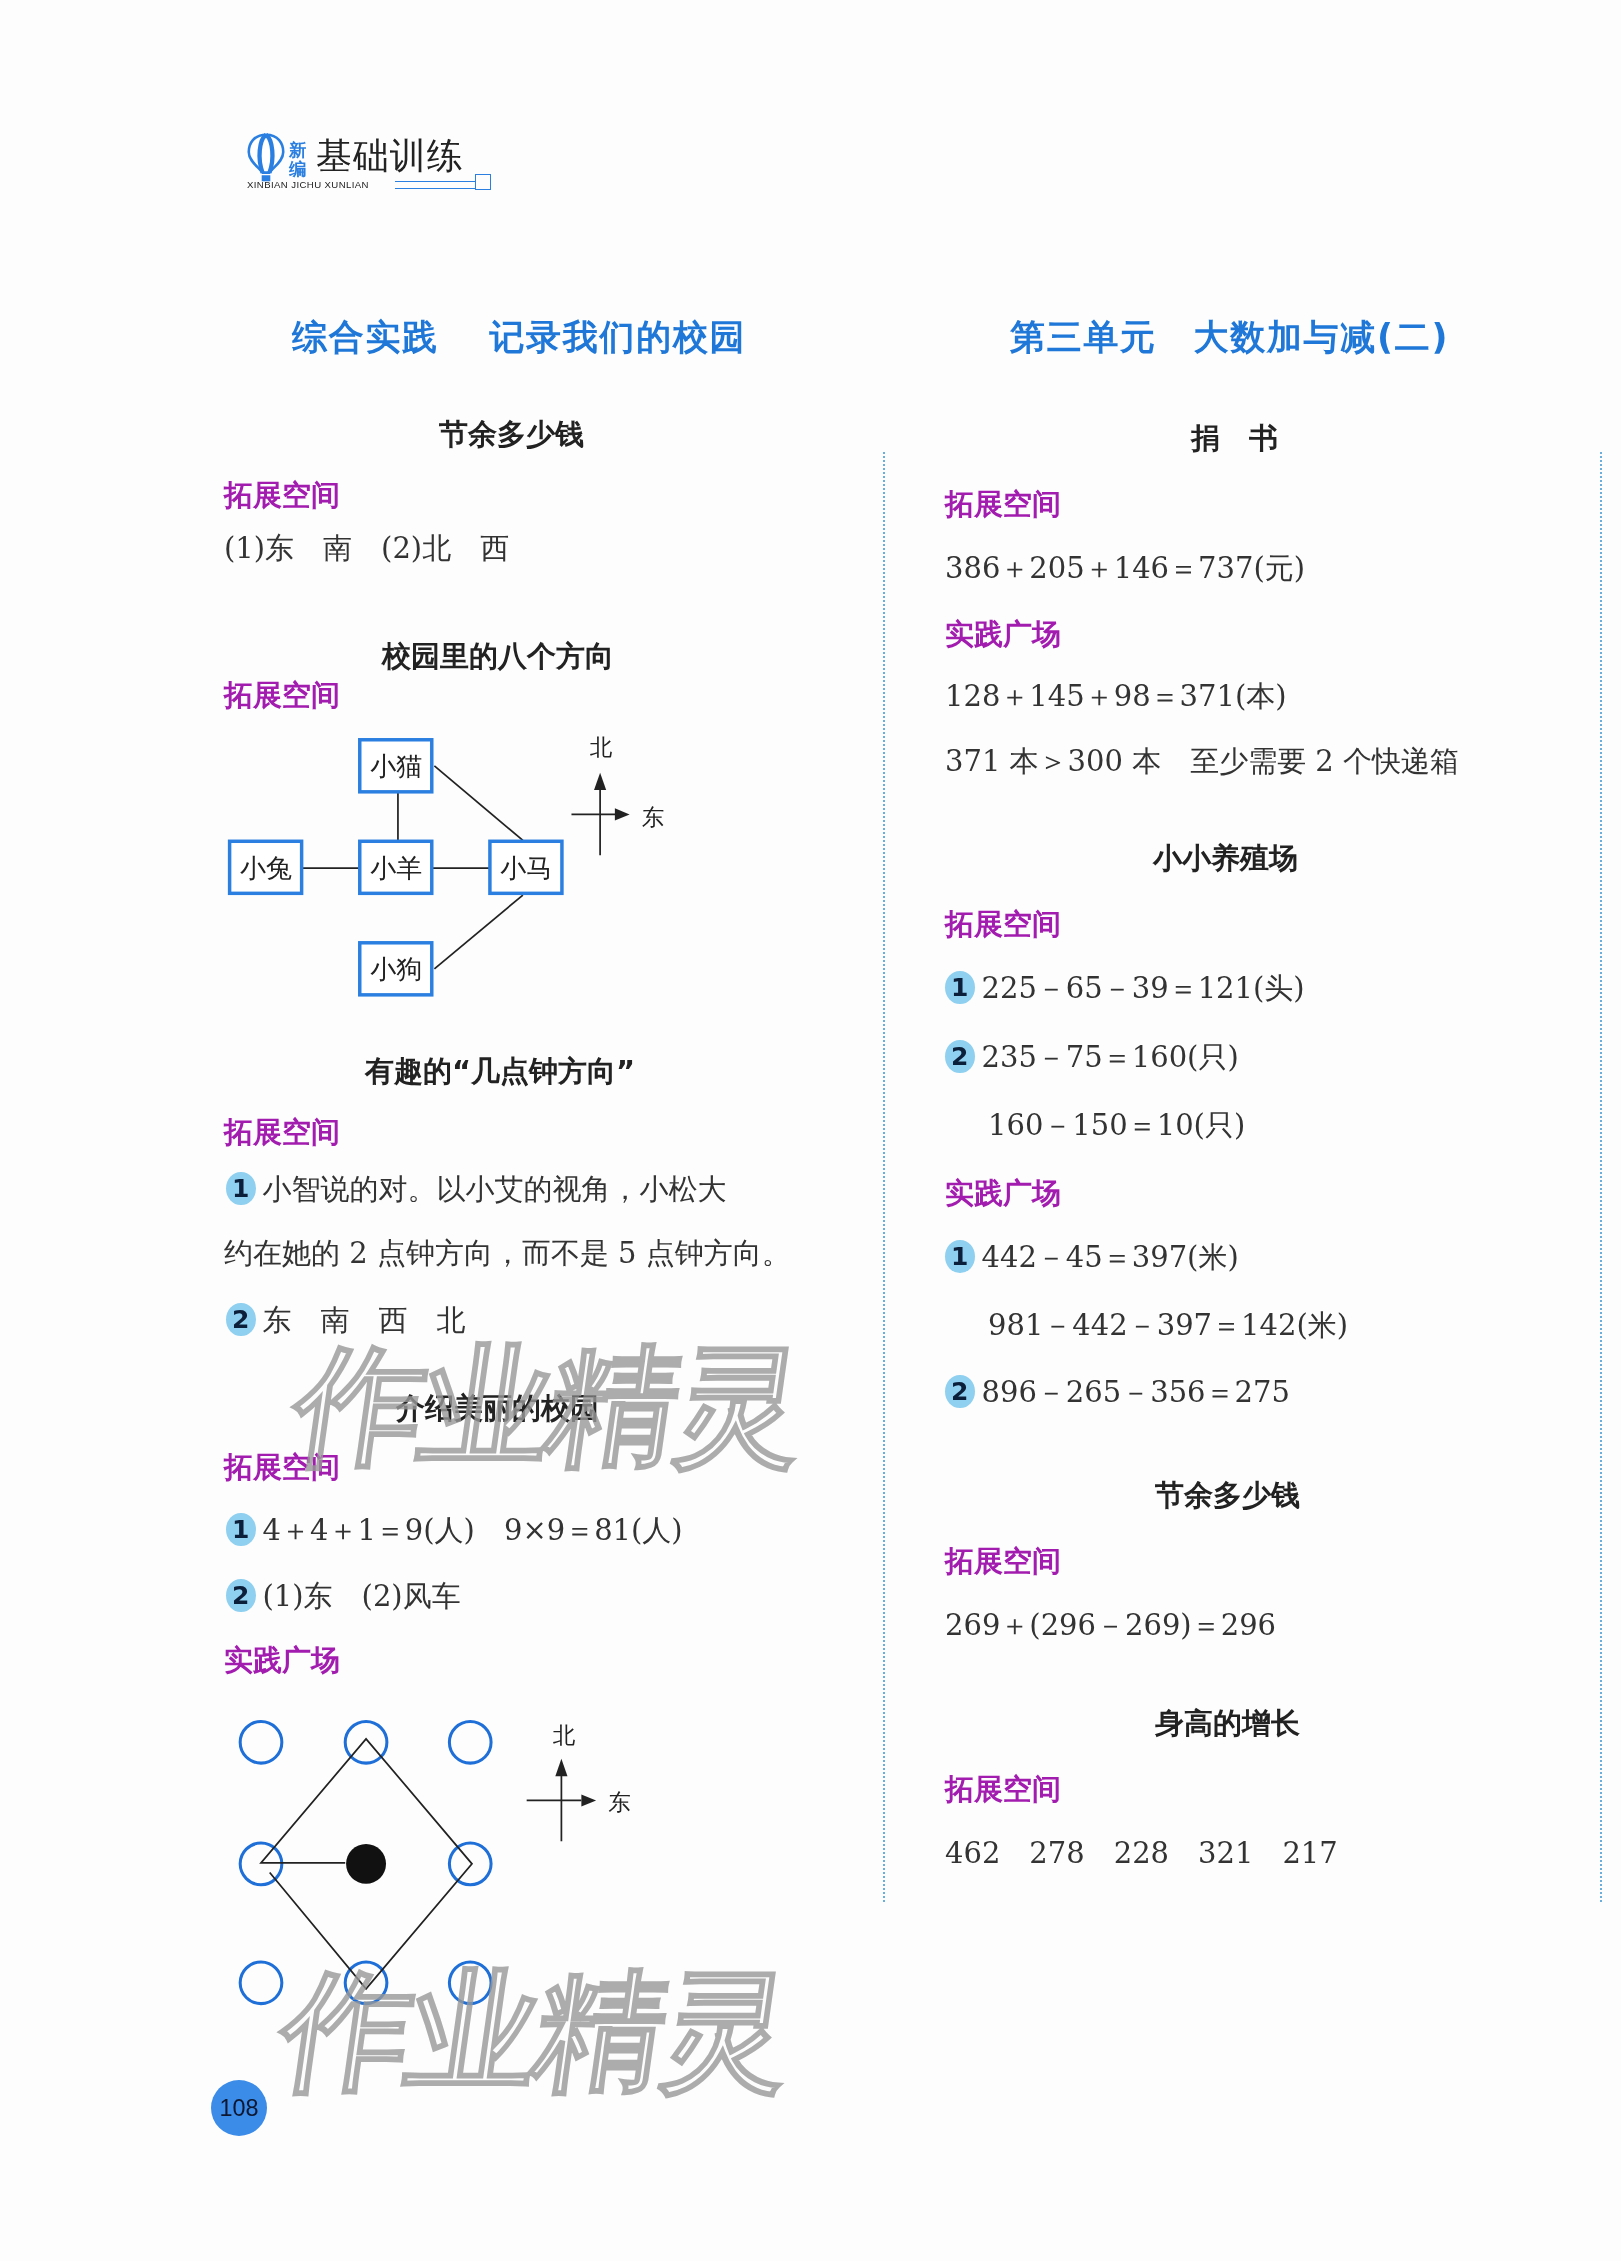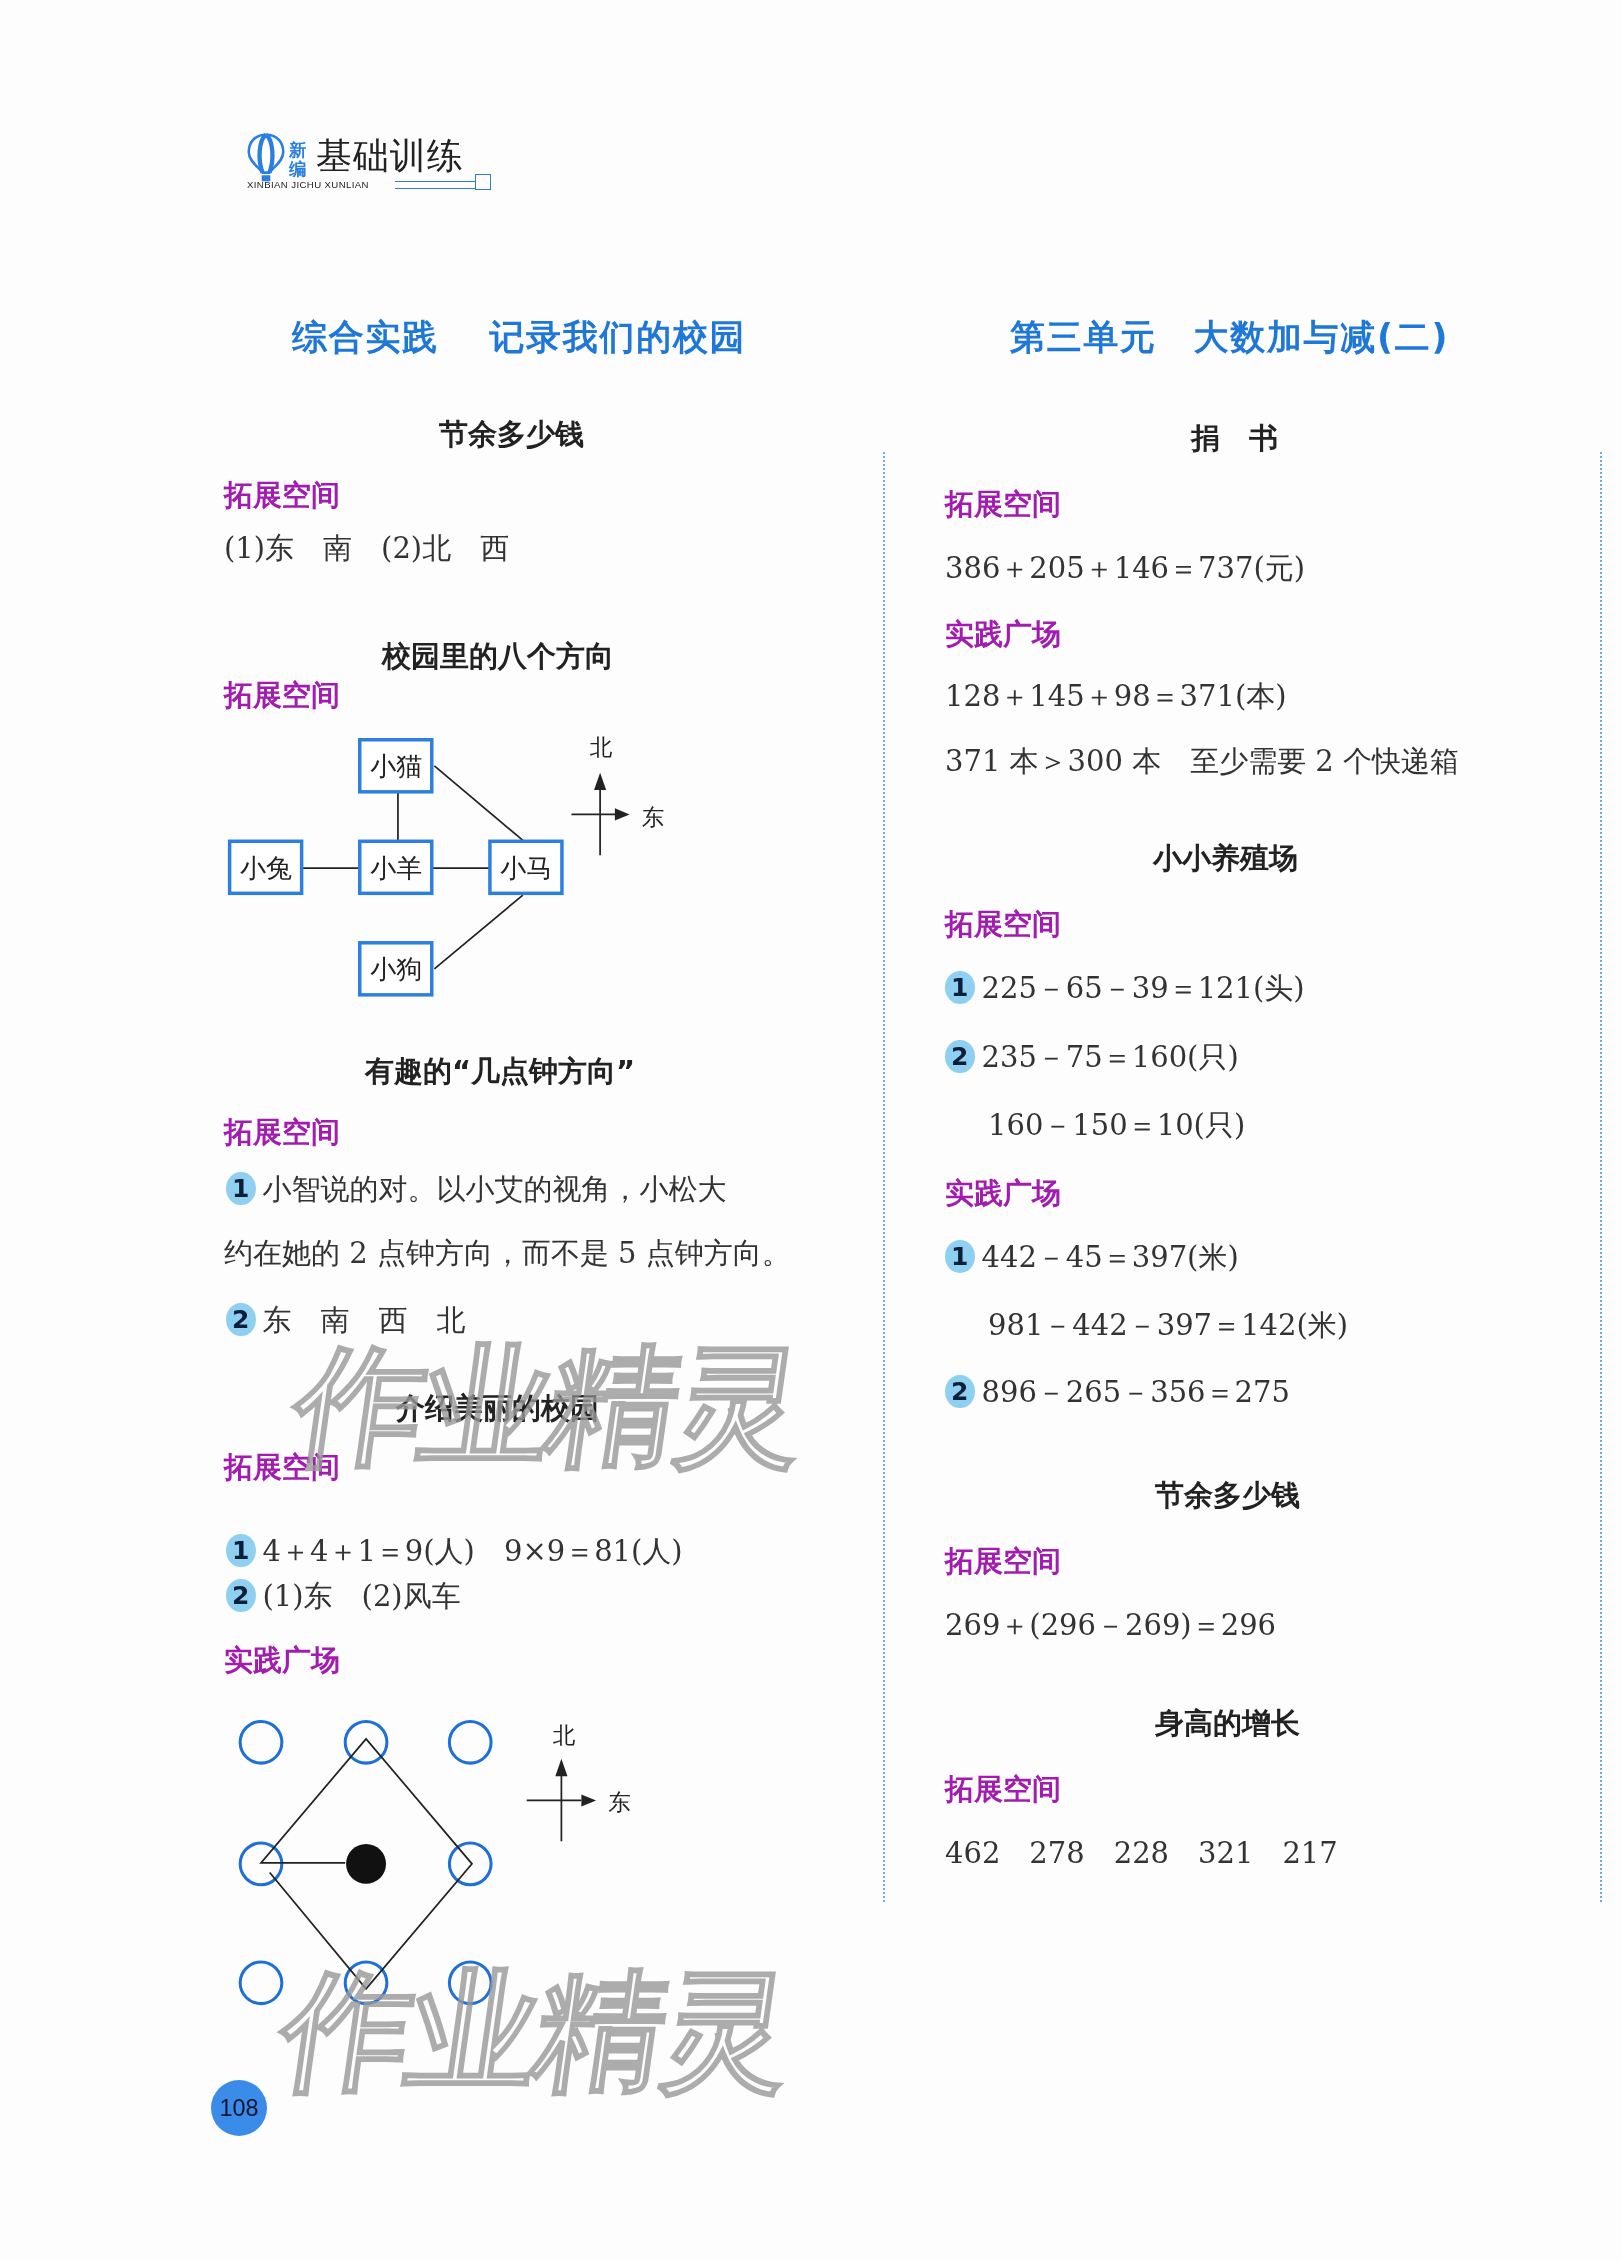--- a/index.html
+++ b/index.html
@@ -116,21 +116,21 @@
 </svg>
 
 <div class="sec-title" style="left:365px; top:1052px;">有趣的“几点钟方向”</div>
 <div class="sub-title" style="left:224px; top:1113px;">拓展空间</div>
 <div class="line" style="left:226px; top:1172px;"><span class="badge">1</span><span>小智说的对。以小艾的视角，小松大</span></div>
 <div class="line" style="left:224px; top:1236px;">约在她的 2 点钟方向，而不是 5 点钟方向。</div>
 <div class="line" style="left:226px; top:1303px;"><span class="badge">2</span><span>东　南　西　北</span></div>
 
 <div class="sec-title" style="left:396px; top:1389px;text-align:right;">介绍美丽的校园</div>
 <div class="sub-title" style="left:224px; top:1448px;">拓展空间</div>
-<div class="line" style="left:226px; top:1513px;margin-top:21px;"><span class="badge">1</span><span>4＋4＋1＝9(人)　9×9＝81(人)</span></div>
+<div class="line" style="left:226px; top:1513px;"><span class="badge">1</span><span>4＋4＋1＝9(人)　9×9＝81(人)</span></div>
 <div class="line" style="left:226px; top:1579px;"><span class="badge">2</span><span>(1)东　(2)风车</span></div>
 <div class="sub-title" style="left:224px; top:1641px;">实践广场</div>
 
 <svg class="abs" style="left:208px; top:1685px;" width="521" height="382" viewBox="0 0 600 440">
   <g stroke="#1f6fd8" stroke-width="3.5" fill="none">
     <circle cx="61" cy="66" r="24"></circle>
       <circle cx="182" cy="66" r="24"></circle>
       <circle cx="302" cy="66" r="24"></circle>
     <circle cx="61" cy="206" r="24"></circle>
       <circle cx="302" cy="206" r="24"></circle>

